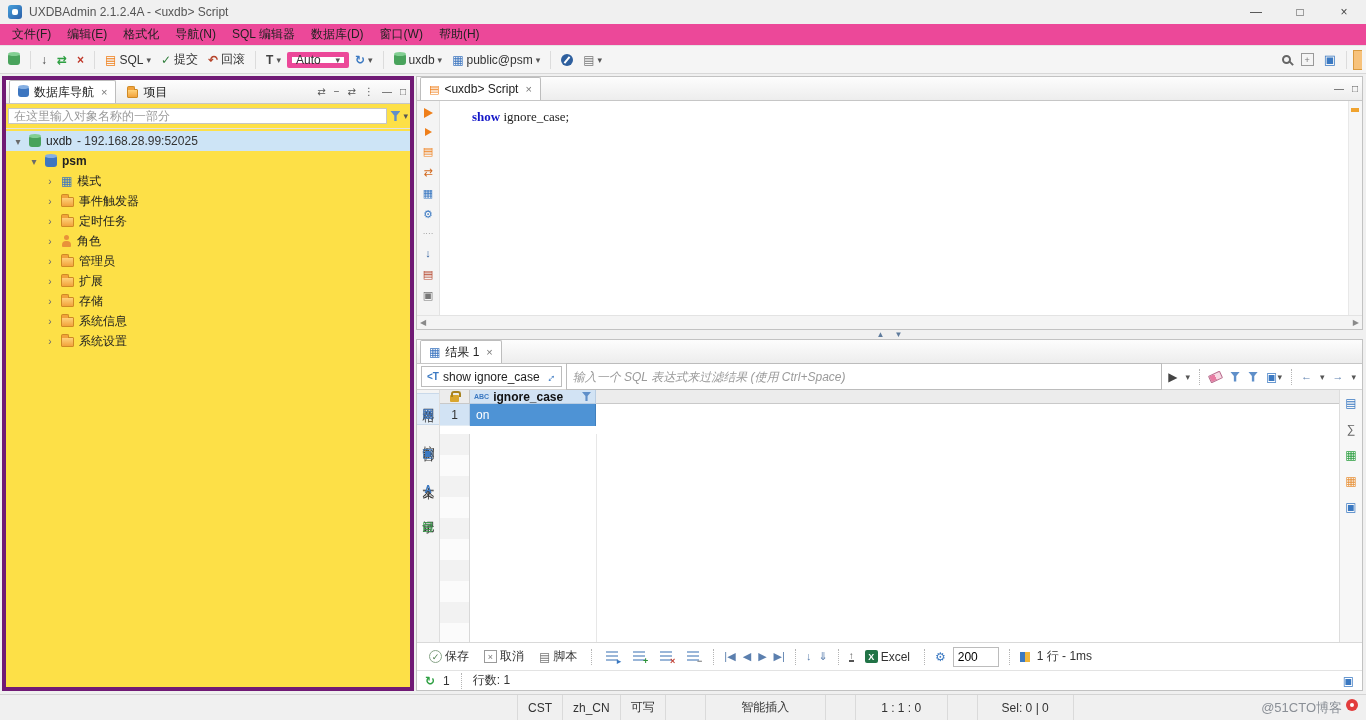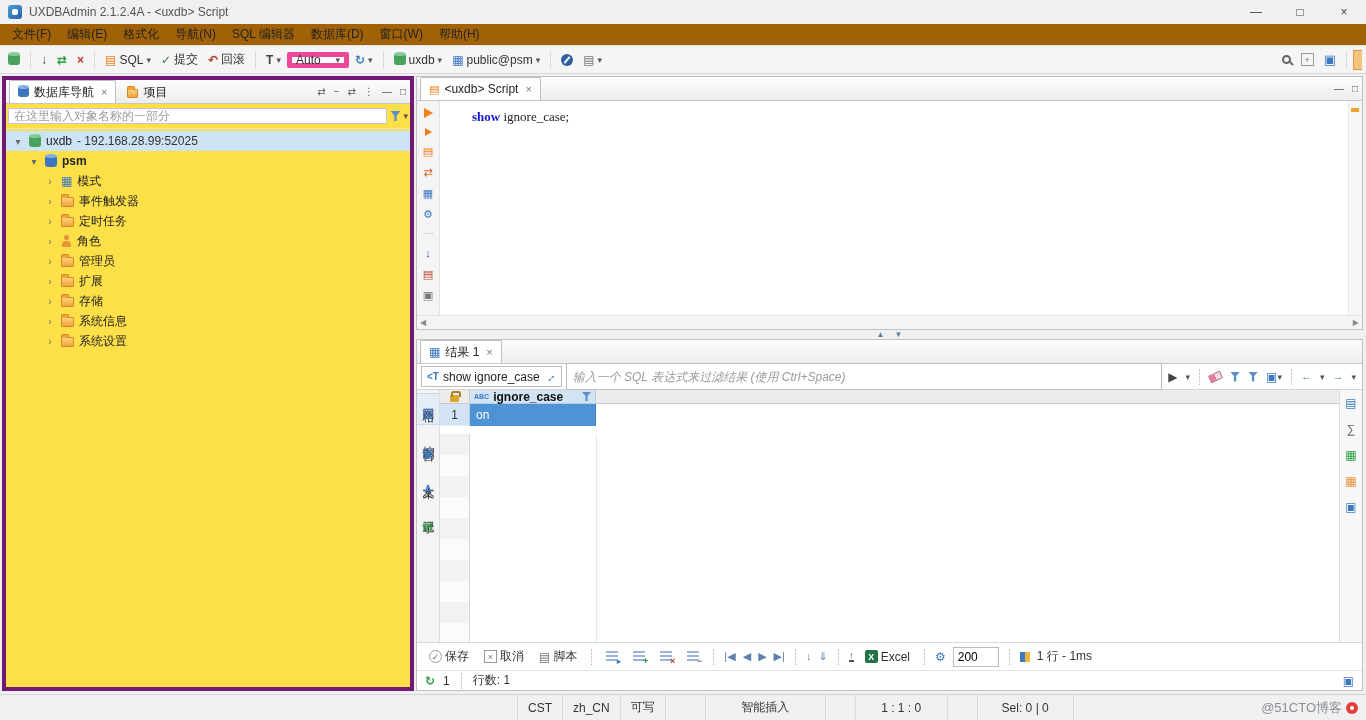--- a/index.html
+++ b/index.html
@@ -5,21 +5,21 @@
 *{box-sizing:border-box;margin:0;padding:0}
 html,body{width:1366px;height:720px;overflow:hidden;background:#f0f0f0;
   font-family:"Liberation Sans","DejaVu Sans",sans-serif;font-size:12px;color:#222}
 
 #titlebar{position:absolute;left:0;top:0;right:0;height:24px;background:#f0f0f0;
   display:flex;align-items:center;padding-left:8px;gap:7px;color:#555}
 .app-ic{width:14px;height:14px;border-radius:3px;background:linear-gradient(135deg,#46a0dc,#2b5fa8);position:relative;flex:none}
 .app-ic::after{content:"";position:absolute;inset:4px;background:#fff;border-radius:2px}
 #win-controls{margin-left:auto;display:flex;height:100%}
 .winbtn{width:44px;height:100%;display:flex;align-items:center;justify-content:center;color:#444;font-size:12px}
-#menubar{position:absolute;left:0;top:24px;right:0;height:22px;background:#a16207;
+#menubar{position:absolute;left:0;top:24px;right:0;height:22px;background:#ec4899;
   display:flex;align-items:center;padding:0 4px;border-bottom:1px solid #e4e4e4}
 .menu-item{padding:2px 8px;white-space:nowrap}
 #toolbar{position:absolute;left:0;top:46px;right:0;height:28px;background:#f5f5f5;
   border-bottom:1px solid #d8d8d8;display:flex;align-items:center;padding:0 4px;gap:2px}
 .tbtn{display:flex;align-items:center;gap:3px;padding:2px 4px;border-radius:2px;white-space:nowrap;color:#333}
 .tsep{width:1px;height:18px;background:#dcdcdc;margin:0 4px;flex:none}
 .caret{font-size:9px;color:#555}
 .flexfill{flex:1}
 
 .cyl{display:inline-block;width:12px;height:11px;background:#49a35c;border-radius:2px 2px 3px 3px;position:relative;flex:none}
@@ -128,21 +128,21 @@
 .ric{color:#5b7fae;font-size:11px;line-height:1}
 .dotsep{width:1px;height:16px;border-left:1px dotted #b5b5b5;margin:0 3px;flex:none}
 #fetch-size{width:46px;height:20px;border:1px solid #bcbcbc;padding:0 4px;font-size:12px}
 #exec-row{height:20px;border-top:1px solid #e3e3e3;display:flex;align-items:center;gap:8px;padding:0 8px;color:#333;flex:none}
 .recycle{color:#2fa043;font-weight:bold}
 
 #statusbar{position:absolute;left:0;right:0;bottom:0;height:26px;background:#f0f0f0;
   border-top:1px solid #d4d4d4;display:flex;align-items:center}
 .scell{height:100%;display:flex;align-items:center;justify-content:center;padding:0 10px;border-right:1px solid #dadada;color:#333;white-space:nowrap}
 .sspace{height:100%;border-right:1px solid #dadada;flex:none}
-#watermark{margin-left:auto;display:flex;align-items:center;gap:4px;color:#8a8f96;font-size:13px;padding-right:8px}
+#watermark{margin-left:auto;display:flex;gap:4px;color:#8a8f96;font-size:13px;padding-right:8px}
 .wm-ic{width:12px;height:12px;border-radius:50%;background:#e23c3c;flex:none;position:relative}
 .wm-ic::after{content:"";position:absolute;inset:4px;background:#fff;border-radius:50%}
 </style>
 </head>
 <body>
 
 <div id="titlebar">
   <span class="app-ic"></span>
   <span>UXDBAdmin 2.1.2.4A - &lt;uxdb&gt; Script</span>
   <div id="win-controls">

